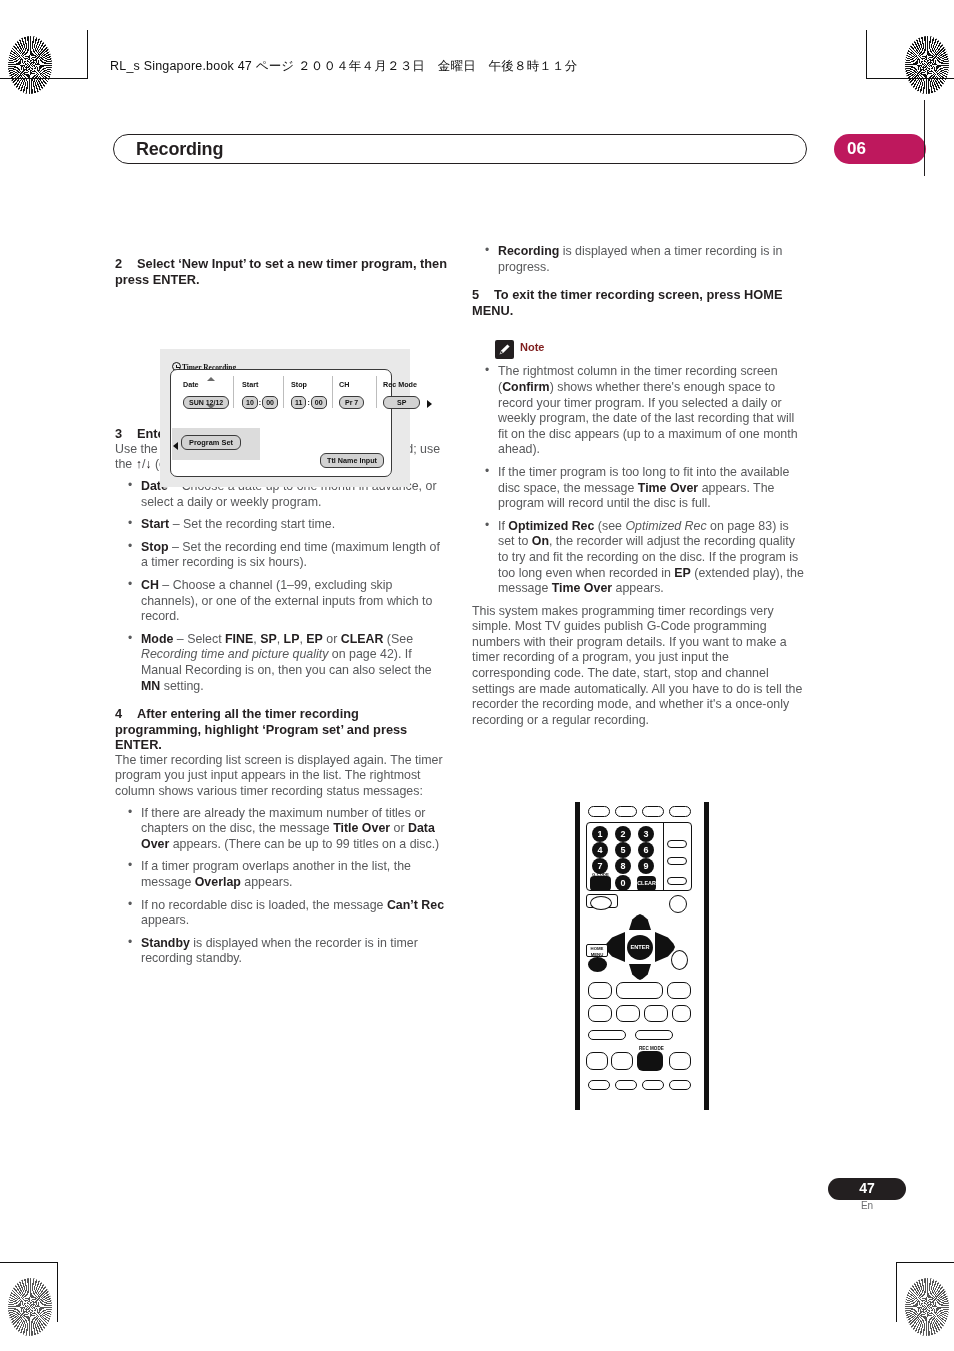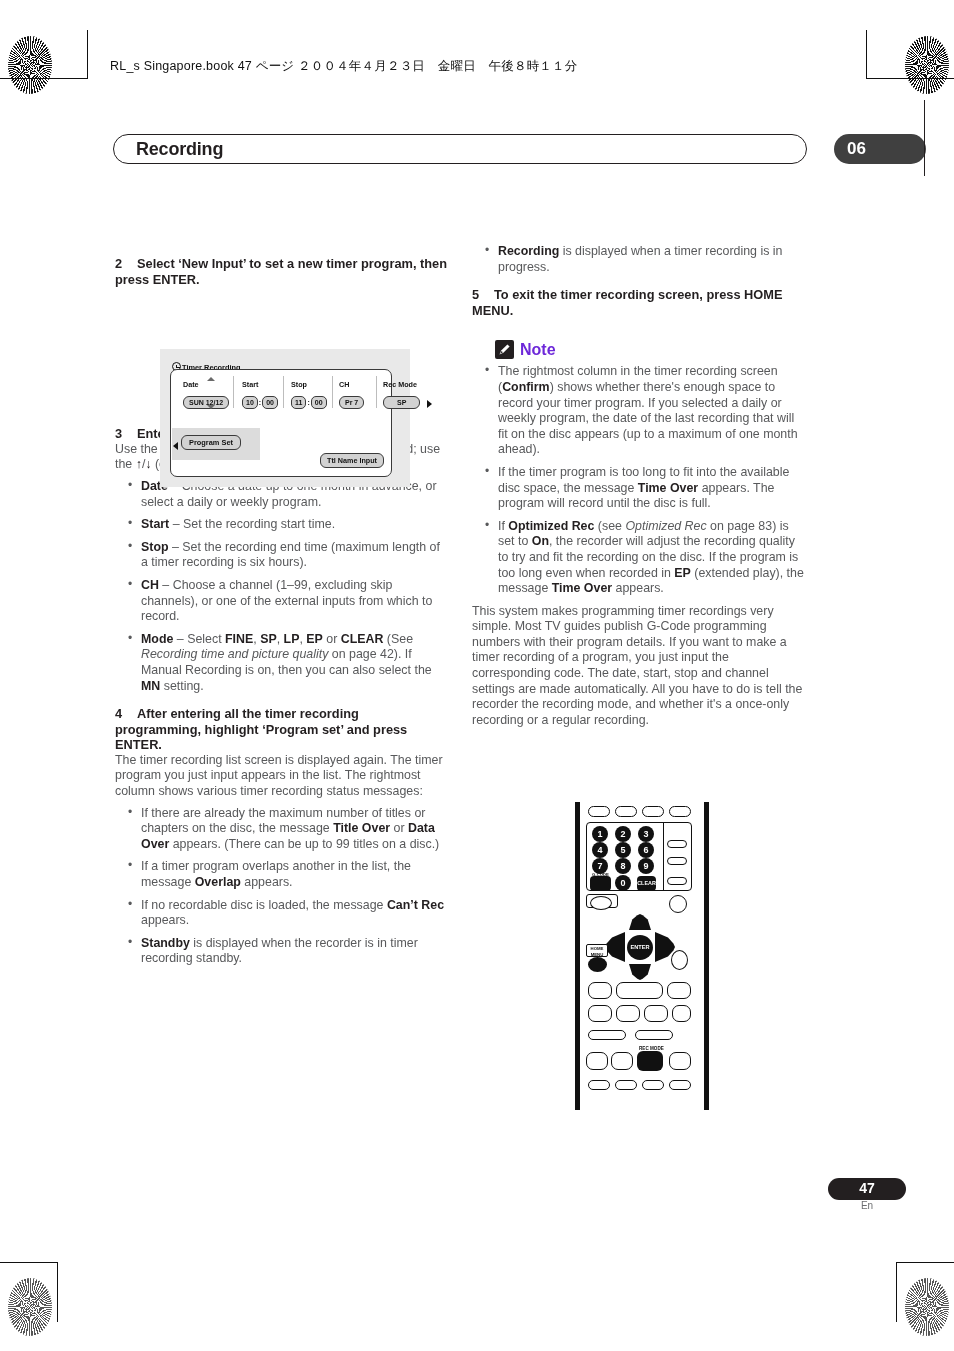--- a/index.html
+++ b/index.html
@@ -37,21 +37,21 @@
   .runhead {
     position:absolute; left:113px; top:134px; width:694px; height:30px;
     border:1.6px solid #231f20; border-radius:15px; background:#fff;
   }
   .runhead span {
     position:absolute; left:22px; top:4px;
     font-size:18px; font-weight:bold; letter-spacing:-0.2px;
   }
   .chapnum {
     position:absolute; left:834px; top:134px; width:92px; height:30px;
-    background:#404040; border-radius:15px; color:#fff;
+    background:#be185d; border-radius:15px; color:#fff;
     font-size:17px; font-weight:bold; text-align:left; padding-left:13px; line-height:29px;
   }
   .chaptick { position:absolute; left:924px; top:100px; width:1px; height:76px; background:#231f20; }
 
   
   .col { position:absolute; top:244px; width:333px; }
   .colL { left:115px; }
   .colR { left:472px; }
 
   p, li { margin:0; }
@@ -78,21 +78,21 @@
   ul.bul > li b { color:#231f20; font-weight:bold; }
   ul.bul > li i { font-style:italic; }
 
   .gap6 { height:6px; }
 
   
   .osdfig {
     position:absolute; left:160px; top:349px; width:250px; height:138px;
     background:#e9e9e9;
   }
-  .osd-title { position:absolute; left:12px; top:8px; font-size:7.4px; font-weight:bold; color:#111; }
+  .osd-title { position:absolute; left:12px; top:8px; font-size:7.4px; font-weight:bold; color:#111;font-family:Liberation Serif, serif; }
   .osd-clock {
     position:absolute; left:2px; top:7px; width:9px; height:9px;
     border:1.1px solid #111; border-radius:50%;
   }
   .osd-clock::after{ content:""; position:absolute; left:3.2px; top:1.6px; width:1px; height:3.2px; background:#111; }
   .osd-clock::before{ content:""; position:absolute; left:3.8px; top:4.2px; width:3px; height:1px; background:#111; }
 
   .osd-panel {
     position:absolute; left:10px; top:20px; width:222px; height:108px;
     border:1.1px solid #3a3a3a; border-radius:7px; background:#fff;
@@ -129,21 +129,21 @@
   }
   .osd-hl { position:absolute; left:1px; top:58px; width:88px; height:32px; background:#dcdcdc; }
   .progset { position:absolute; left:10px; top:65px; }
   .ttlname { position:absolute; right:7px; bottom:8px; }
 
   
   .noteicon {
     position:absolute; width:19px; height:19px; background:#231f20; border-radius:2px;
   }
   .noteicon svg { position:absolute; left:3px; top:3px; }
-  .notelabel { font-size:16px; font-weight:bold; color:#6d28d9; }
+  .notelabel { font-size:11px; font-weight:bold; color:#7f1d1d; }
 
   
   .subhead {
     font-size:14.3px; font-weight:bold; line-height:17.5px; color:#231f20;
     margin-top:17px; margin-bottom:2px;
   }
 
   
   .remote { position:absolute; left:575px; top:802px; width:134px; height:308px; }
   .rbar { position:absolute; top:0; width:5px; height:308px; background:#111; }

